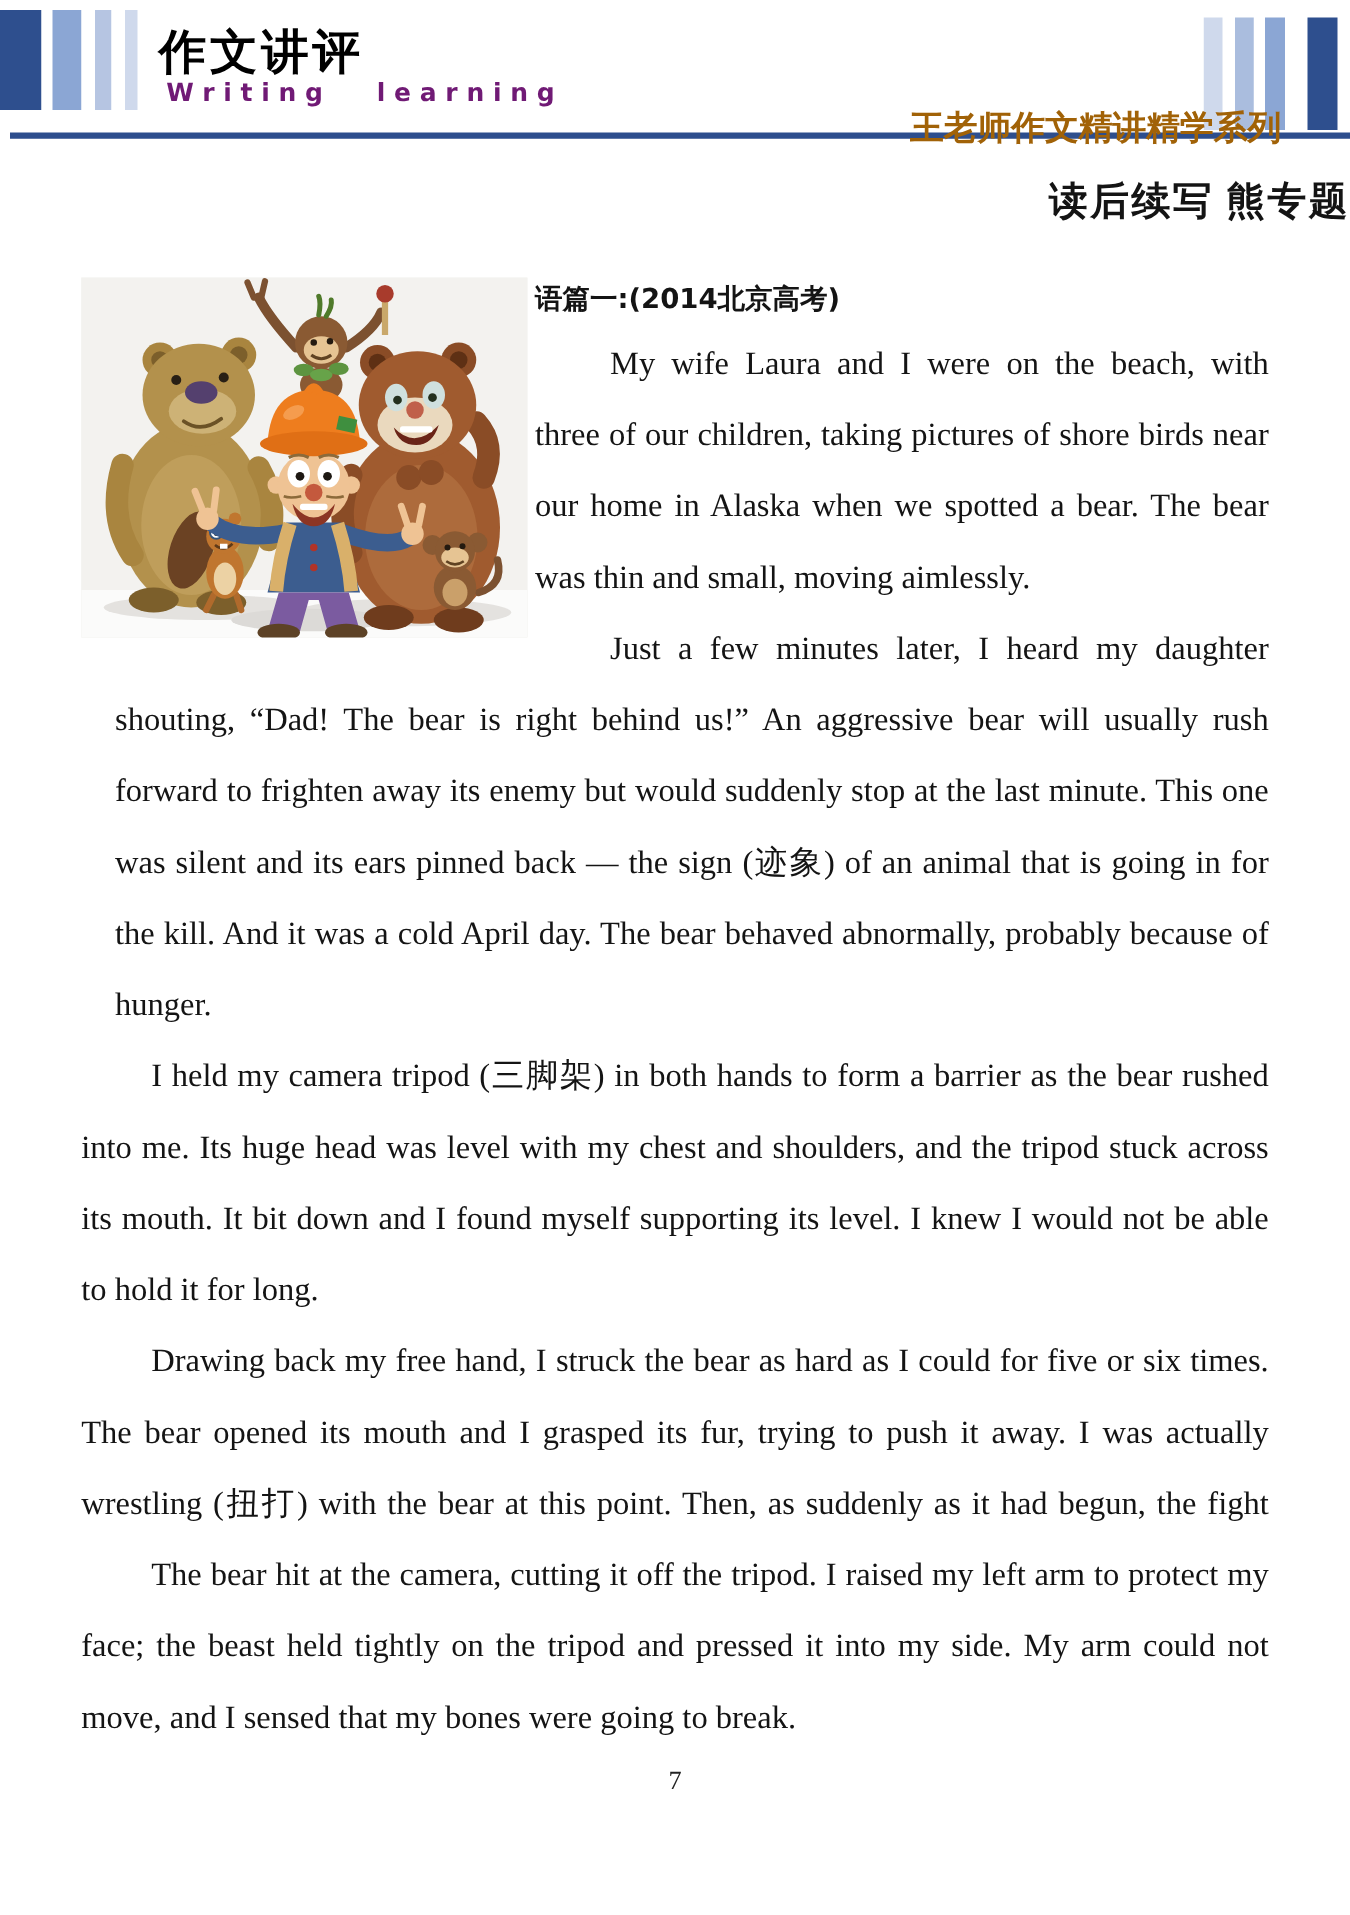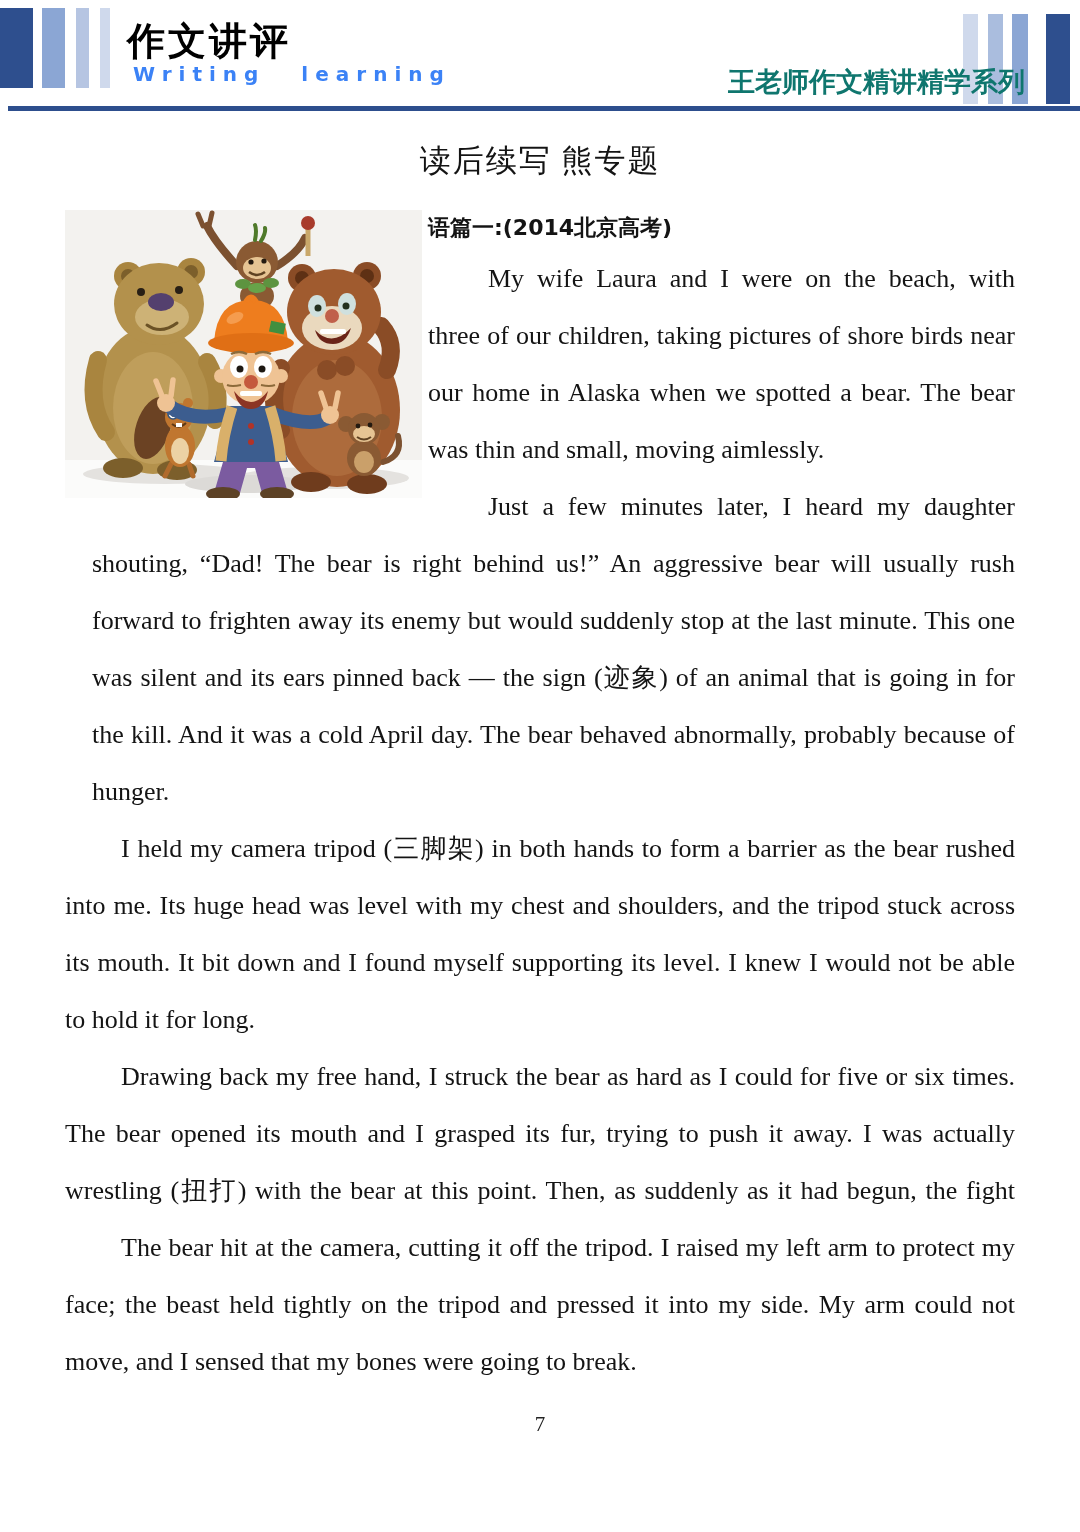--- a/index.html
+++ b/index.html
@@ -23,38 +23,38 @@
   .br4 { left:1046px; width:24px; background:#2e4f8e; }
 
   .logo-title {
     position:absolute; left:127px; top:16px;
     font-family:"DejaVu Sans", sans-serif; font-weight:bold;
     font-size:38px; letter-spacing:3px; color:#000;
   }
   .logo-sub {
     position:absolute; left:133px; top:62px;
     font-family:"DejaVu Sans", sans-serif; font-weight:bold;
-    font-size:20px; letter-spacing:7px; word-spacing:22px; color:#3b82f6;
+    font-size:20px; letter-spacing:7px; word-spacing:22px; color:#701a75;
   }
   .series {
-    position:absolute; right:55px; top:64px; z-index:3;
+    position:absolute; right:55px; top:84px; z-index:3;
     font-family:"Liberation Serif", serif; font-weight:bold;
-    font-size:27px; color:#0f766e; white-space:nowrap;
+    font-size:27px; color:#a16207; white-space:nowrap;
   }
   .divider { position:absolute; left:8px; right:0; top:106px; height:5px; background:#2d4e8d; }
 
   
   .title {
     position:absolute; top:140px; left:0; width:100%; margin:0;
-    text-align:center; font-size:31px; font-weight:400; letter-spacing:2px;
+    text-align:right; font-size:31px; font-weight:700; letter-spacing:2px;
   }
 
   
   .content {
-    position:absolute; top:206px; left:65px; width:950px;
+    position:absolute; top:218px; left:65px; width:950px;
     font-size:26px; line-height:57px; text-align:justify;
   }
   .photo {
     float:left; width:357px; height:288px; margin:4px 6px 16px 0;
     background:#f3f2ef;
   }
   .photo svg { display:block; }
   .passage-label {
     margin:0; font-family:"DejaVu Sans", sans-serif;
     font-size:22px; line-height:44px; font-weight:600; text-align:left;

